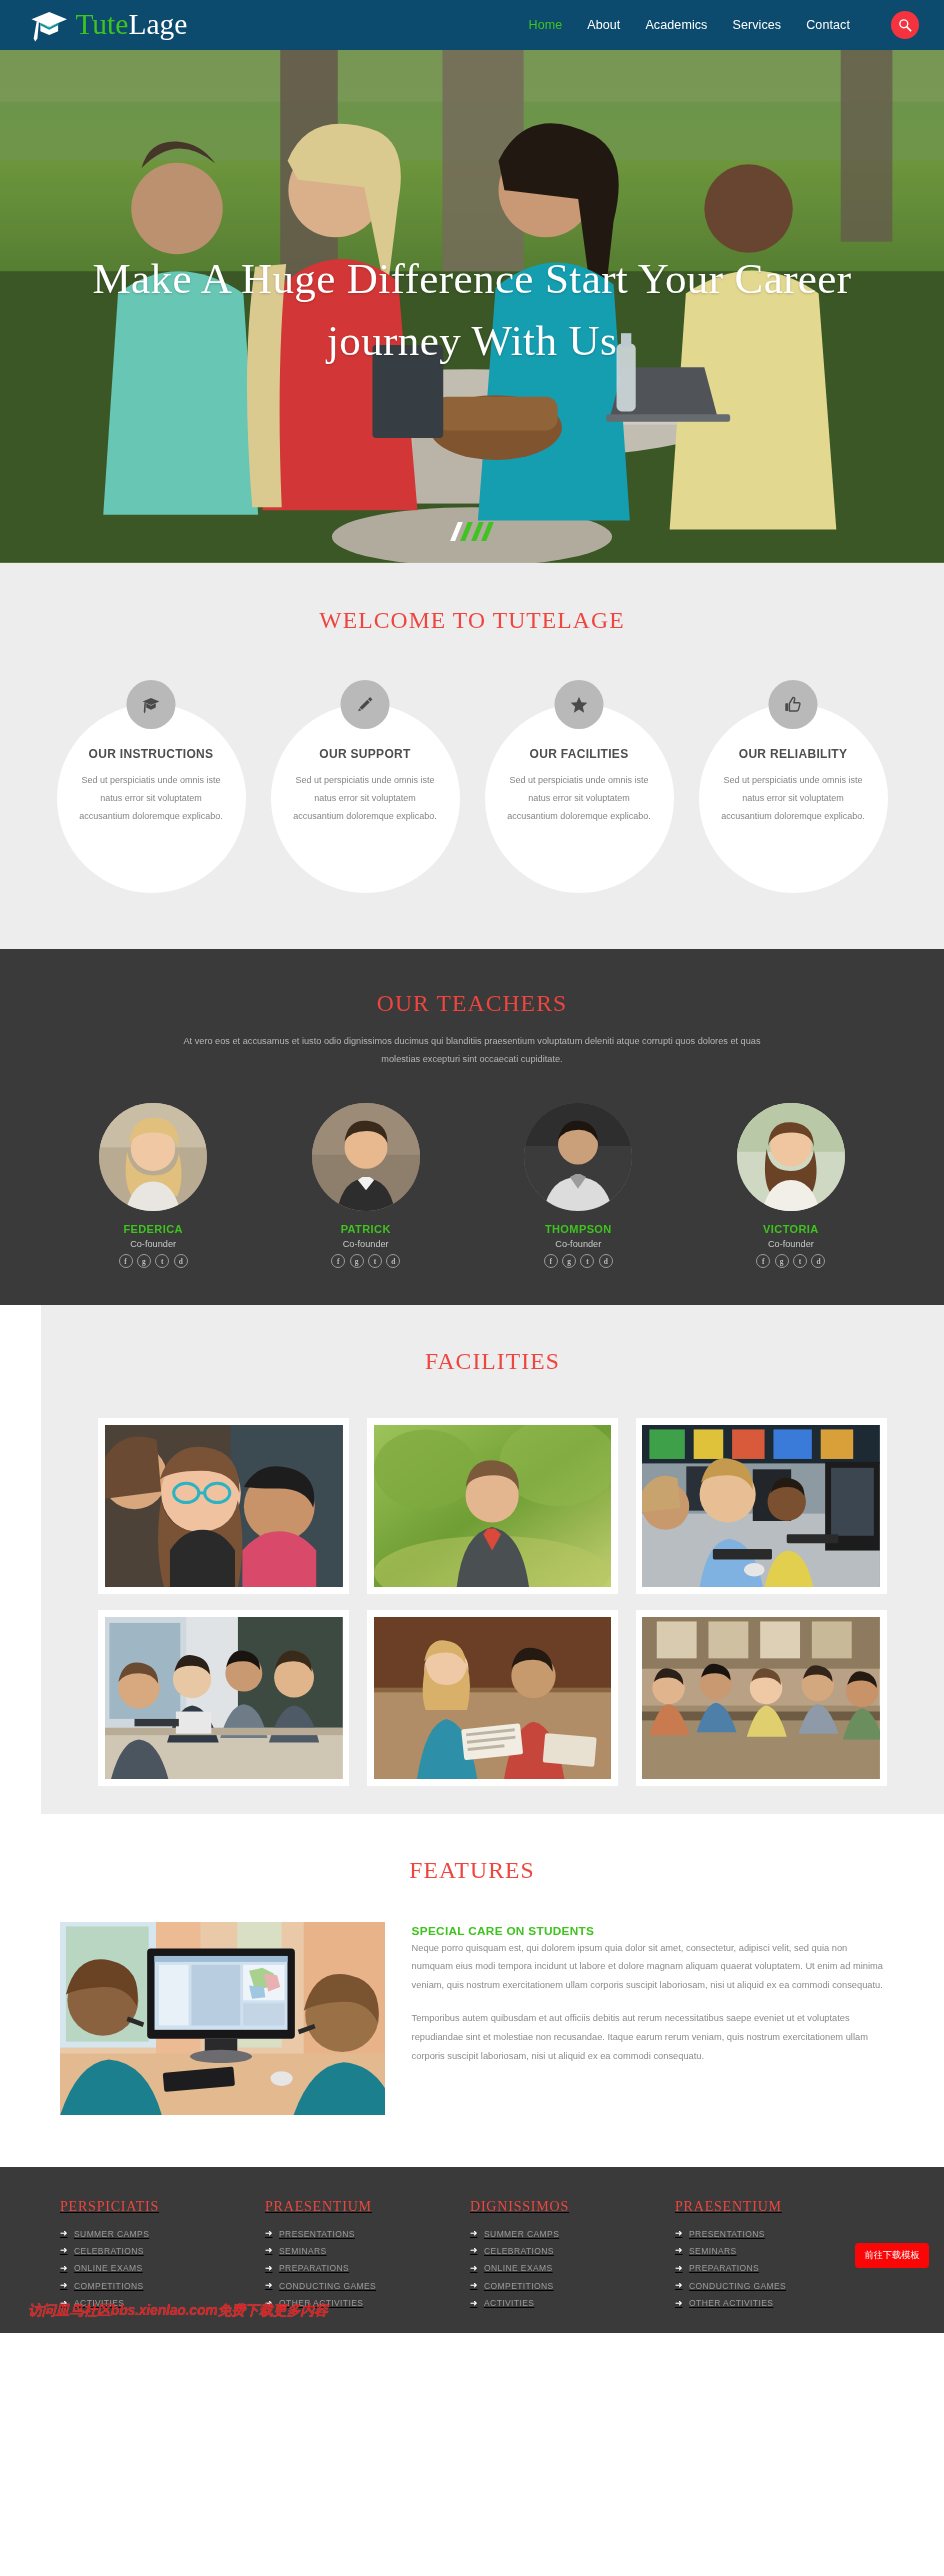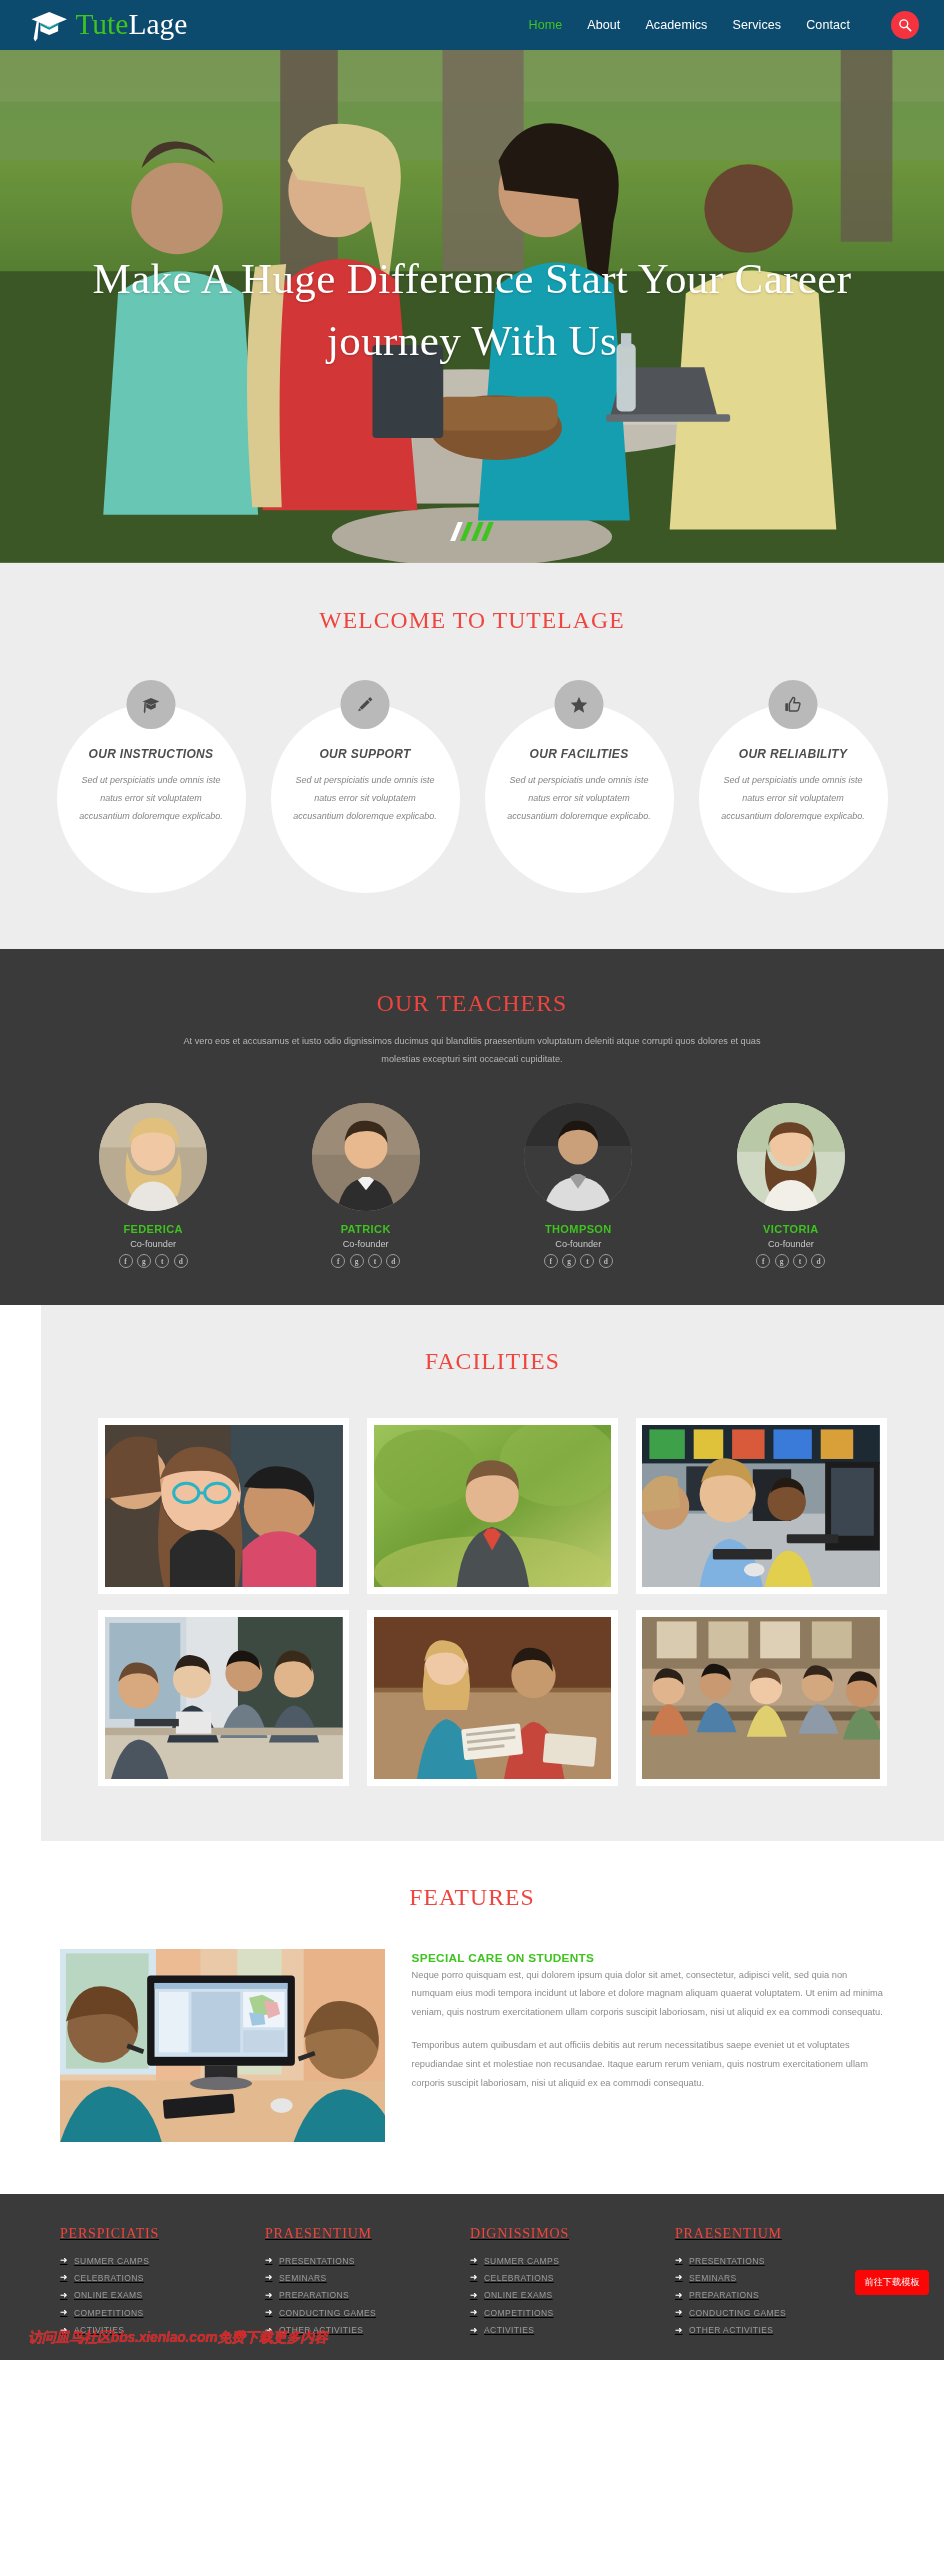--- a/index.html
+++ b/index.html
@@ -104,21 +104,20 @@
     font-size: 23.6px;
     font-weight: normal;
     letter-spacing: 1.1px;
   }
   .circles {
     display: flex;
     justify-content: center;
     gap: 25px;
     margin-top: 46px;
     padding: 0 46px;
-    font-style: italic;
   }
   .circ { width: 189px; position: relative; }
   .circ-badge {
     width: 49px; height: 49px;
     border-radius: 50%;
     background: #b9b9b9;
     display: flex; align-items: center; justify-content: center;
     position: absolute;
     top: 0; left: 50%;
     transform: translateX(-50%);
@@ -188,21 +187,21 @@
     display: flex; align-items: center; justify-content: center;
     color: #bdbdbd;
     font-size: 7.4px;
     font-weight: bold;
     cursor: pointer;
     font-family: "Liberation Serif", serif;
     line-height: 1;
   }
 
   
-  .facilities { background: #ededed; padding: 43px 0 55px; margin-left: 41px; }
+  .facilities { background: #ededed; padding: 43px 0 28px; margin-left: 41px; }
   .fgrid {
     display: grid;
     grid-template-columns: repeat(3, 251px);
     gap: 16px 17.7px;
     justify-content: center;
     margin-top: 43px;
   }
   .fcell {
     background: #ffffff;
     padding: 6.6px;

